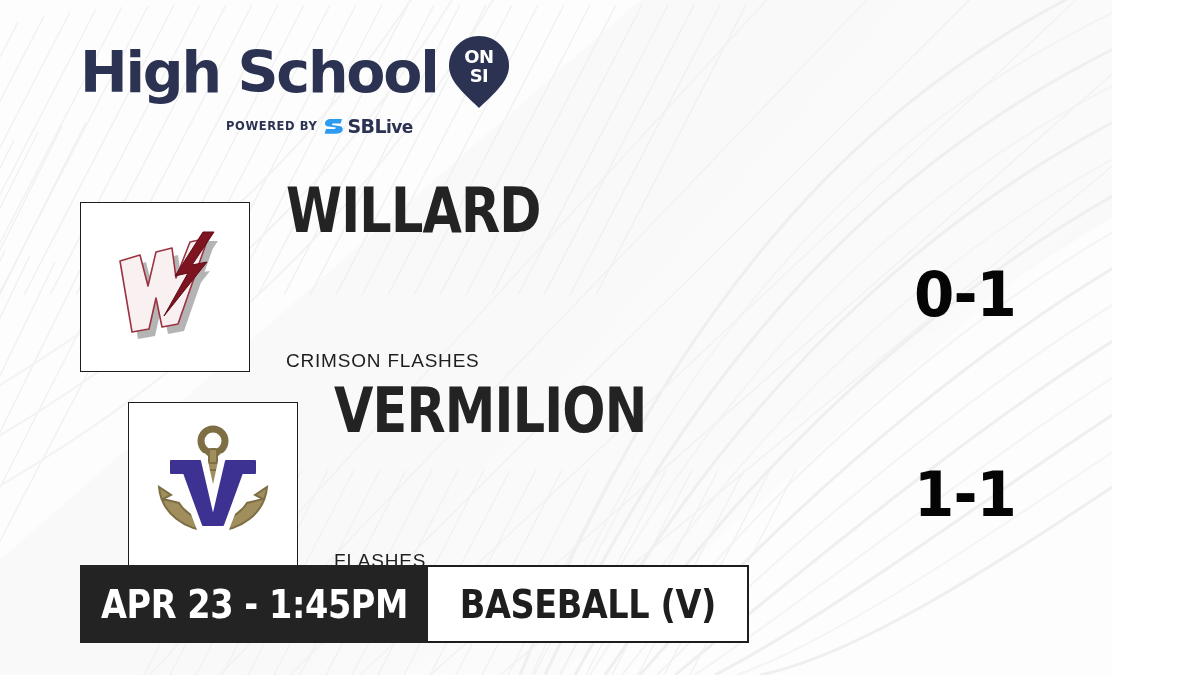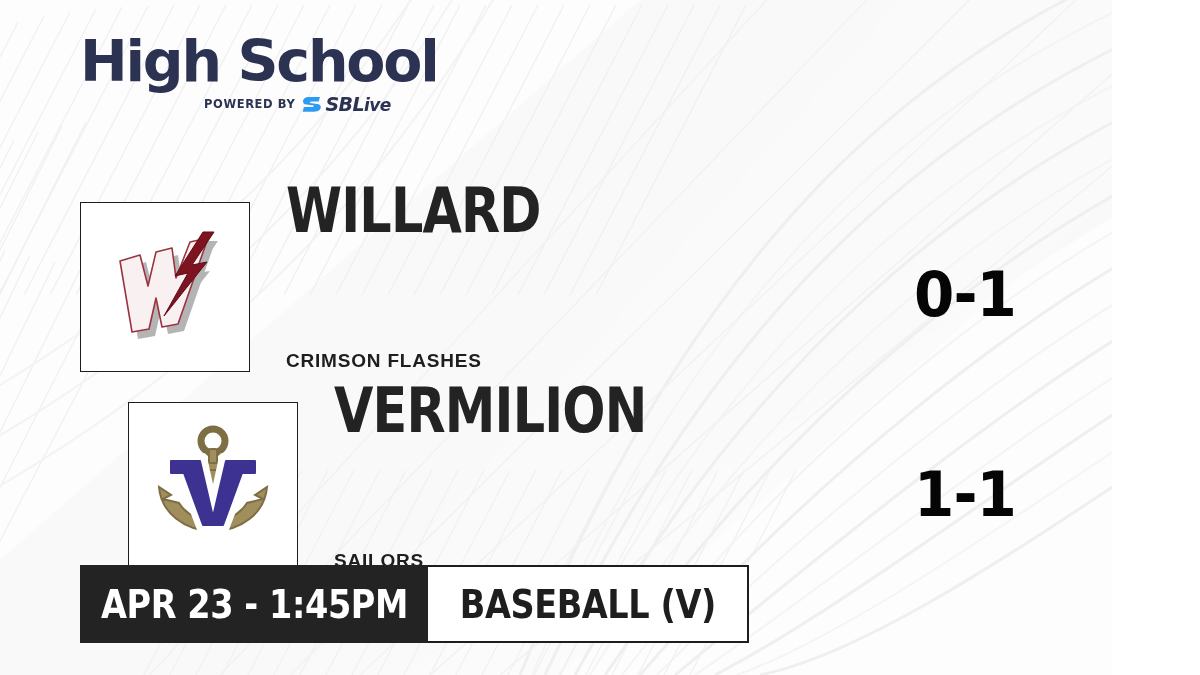--- a/index.html
+++ b/index.html
@@ -58,31 +58,31 @@
     gap: 7px;
     margin-top: 5px;
     margin-left: 124px;
   }
   .powered-label {
     font-family: "DejaVu Sans", sans-serif;
     font-weight: 700;
     font-size: 11.5px;
     letter-spacing: 0.6px;
     color: #2b3252;
+    margin-left: 22px;
   }
   .sblive {
     display: flex;
     align-items: center;
     gap: 3px;
   }
   .sblive-mark svg { display: block; width: 20px; height: 17px; }
   .sblive-word {
     font-family: "DejaVu Sans", sans-serif;
     font-weight: 700;
-    font-style: italic;
     font-size: 19px;
     letter-spacing: -0.6px;
     color: #2b3252;
     text-align: right;
   }
   .sblive-word .lower { font-size: 17px; }
 
   
   .team {
     position: absolute;
@@ -115,21 +115,21 @@
     font-size: 62px;
     line-height: 1.0;
     letter-spacing: -1px;
     color: #232323;
     transform: scaleX(0.82);
     transform-origin: left center;
     white-space: nowrap;
   }
   .team-mascot {
     font-family: "Liberation Sans", sans-serif;
-    font-weight: 700;
+    font-weight: 400;
     font-size: 19px;
     letter-spacing: 0.8px;
     color: #1e1e1e;
     margin-top: 108px;
     white-space: nowrap;
   }
 
   
   .record {
     position: absolute;
@@ -299,20 +299,27 @@
         <path d="M-60,420 C120,320 300,180 430,-30"></path>
         <path d="M-60,470 C140,360 330,210 470,-30"></path>
         <path d="M-60,520 C160,400 360,240 510,-30"></path>
       </g>
     </svg>
   </div>
 
   <div class="brand">
     <div class="brand-row">
       <div class="brand-word">High School</div>
+      <div class="pin">
+        <svg viewBox="0 0 62 76" aria-hidden="true">
+          <path d="M31 2 C14.5 2 1 15.3 1 31.5 C1 44.5 9.5 54 31 74 C52.5 54 61 44.5 61 31.5 C61 15.3 47.5 2 31 2 Z" fill="#2b3252"></path>
+          <text x="31" y="29" text-anchor="middle" font-family="DejaVu Sans, sans-serif" font-size="18" font-weight="700" fill="#ffffff" letter-spacing="-0.5">ON</text>
+          <text x="31" y="48" text-anchor="middle" font-family="DejaVu Sans, sans-serif" font-size="18" font-weight="700" fill="#ffffff" letter-spacing="-0.5">SI</text>
+        </svg>
+      </div>
     </div>
     <div class="powered">
       <span class="powered-label">POWERED BY</span>
       <span class="sblive">
         <span class="sblive-mark">
           <svg viewBox="0 0 20 17" aria-hidden="true">
             <path d="M18 1 H7 C3.2 1 1 3 1 5.5 C1 7.4 2.4 8.3 4.6 8.6 L12 9.4 L11 11 H2 L0.6 15.8 H12.2 C16.4 15.8 18.8 13.8 18.8 11.1 C18.8 9.1 17.4 8.2 15.2 7.9 L7.8 7.1 L8.7 5.6 H16.7 Z" fill="#2d9cf0"></path>
           </svg>
         </span>
         <span class="sblive-word"><span>SBL</span><span class="lower">ive</span></span>
@@ -360,21 +367,21 @@
 
           <g>
             <path d="M20 32 L56 32 L66 78 L76 32 L112 32 L112 52 L98 52 L78 104 L54 104 L34 52 L20 52 Z" fill="#ffffff" stroke="#ffffff" stroke-width="8" stroke-linejoin="round"></path>
             <path d="M24 36 L53 36 L66 92 L79 36 L108 36 L108 48 L95 48 L76 100 L56 100 L37 48 L24 48 Z" fill="#3d3292" stroke="#3d3292" stroke-width="2" stroke-linejoin="round"></path>
           </g>
         </svg>
       </span>
     </div>
     <div class="team-text">
       <div class="team-name">VERMILION</div>
-      <div class="team-mascot">SAILORS</div>
+      <div class="team-mascot">FLASHES</div>
     </div>
   </div>
 
   <div class="record record-away">0-1</div>
   <div class="record record-home">1-1</div>
 
   <div class="gamebar">
     <div class="gamebar-date">
       <span class="bar-text">APR 23 - 1:45PM</span>
     </div>

